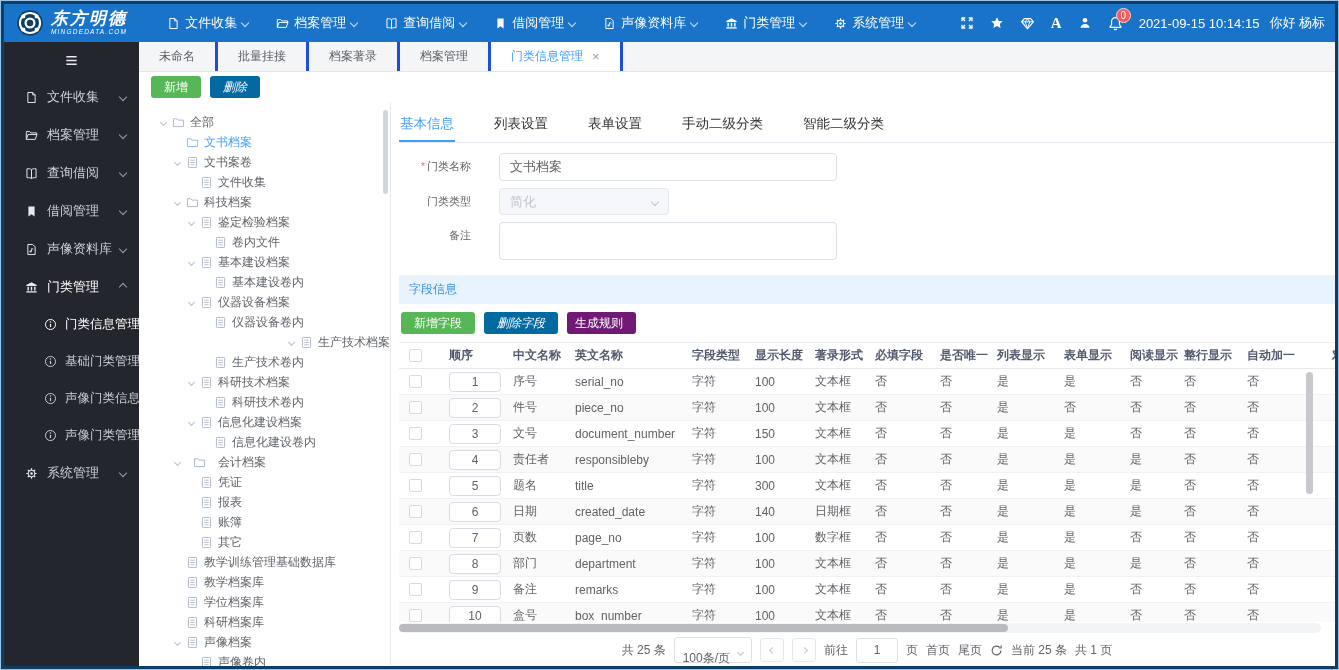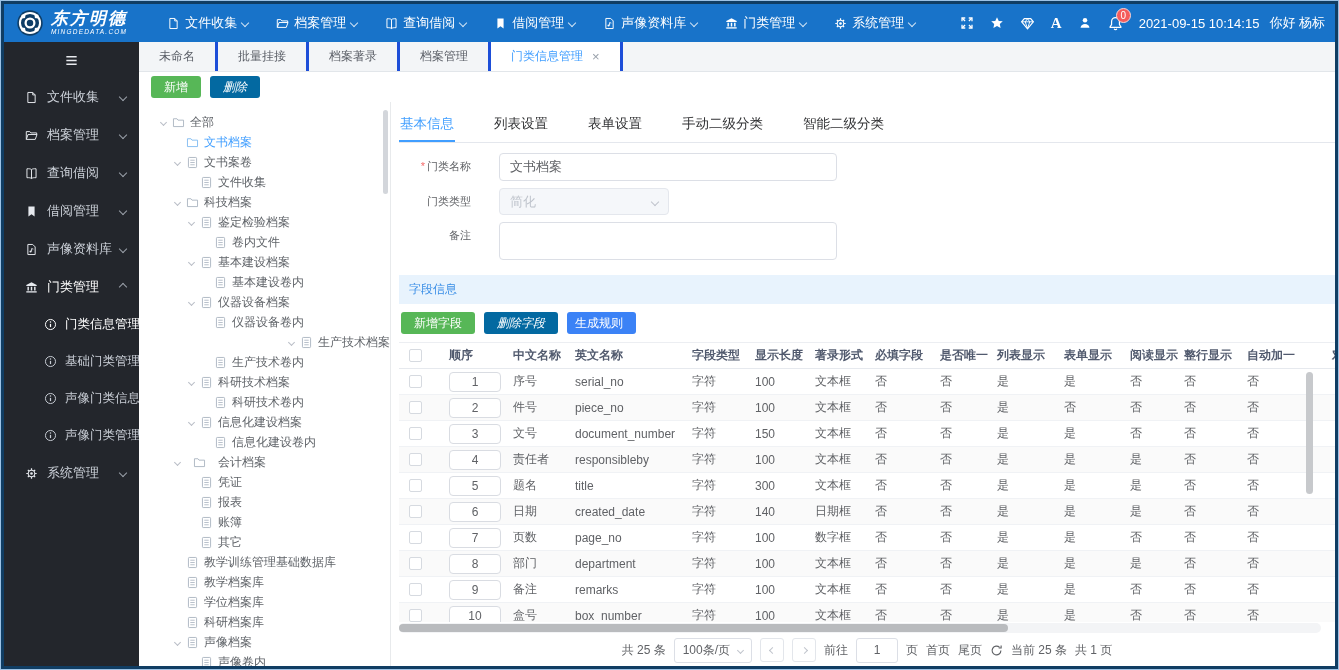--- a/index.html
+++ b/index.html
@@ -45,21 +45,21 @@
   .tabbar { height:30px; background:#f3f5f7; border-bottom:1px solid #e2e6ea; display:flex; flex:0 0 auto; }
   .tab { display:flex; align-items:center; padding:0 20px; font-size:12px; color:#5a5e66; border-right:3px solid #1d4ed8; cursor:pointer; white-space:nowrap; }
   .tab.active { background:#fff; color:#409eff; }
   .tab .close { margin-left:9px; color:#98a0aa; font-size:13px; line-height:1; }
 
   
   .toolbar { height:30px; display:flex; align-items:center; gap:9px; padding:0 0 0 12px; border-bottom:1px solid #ecevf1; flex:0 0 auto; }
   .btn { border:none; border-radius:3px; color:#fff; font-size:12px; padding:5px 13px; cursor:pointer; font-family:inherit; line-height:1; }
   .btn.green { background:#57b757; }
   .btn.red   { background:#0369a1;font-style:italic; }
-  .btn.gray  { background:#3b82f6;padding-left:8px; }
+  .btn.gray  { background:#701a75;padding-left:8px; }
 
   
   .workspace { flex:1; display:flex; min-height:0; }
   .treepanel { width:252px; flex:0 0 auto; border-right:1px solid #e8eaec; position:relative; padding:10px 0 0 10px; overflow:hidden; }
   .tree-row { height:20px; display:flex; align-items:center; font-size:12px; color:#5f6368; cursor:pointer; white-space:nowrap; }
   .tree-row .tw { width:13px; flex:0 0 auto; display:flex; justify-content:center; }
   .tree-row .tw .chev { width:5px; height:5px; color:#b9bec7; }
   .tree-row .tico { display:flex; margin:0 5px 0 2px; color:#a9b3bf; }
   .tree-row.sel { color:#409eff; }
   .tree-row.sel .tico { color:#7db9f0; }
@@ -92,21 +92,21 @@
   td { height:26px; font-size:12px; color:#606266; padding:0 6px; border-bottom:1px solid #f0f2f5; white-space:nowrap; overflow:hidden; }
   tr.even td { background:#fafafa; }
   .cbx { width:13px; height:13px; border:1px solid #d6dae0; border-radius:2px; background:#fff; }
   .order-box { display:inline-block; width:52px; height:20px; line-height:18px; border:1px solid #d9dce2; border-radius:4px; text-align:center; background:#fff; }
   .tbl-vscroll { position:absolute; right:22px; top:30px; width:7px; height:122px; background:#c7c9cc; border-radius:4px; }
   .tbl-hscroll { flex:0 0 auto; height:10px; margin:1px 14px 1px 0; border-radius:5px; background:#f3f4f6; position:relative; }
   .tbl-hscroll .thumb { position:absolute; left:0; top:1px; height:8px; width:66%; background:#b9bbbe; border-radius:4px; }
 
   
   .pagination { flex:0 0 auto; height:32px; display:flex; align-items:center; justify-content:center; gap:8px; font-size:12px; color:#606266; }
-  .pselect { height:25px; border:1px solid #dcdfe6; border-radius:3px; display:flex; align-items:center; gap:8px; padding:0 8px; color:#606266; cursor:pointer; }
+  .pselect { height:25px; border:1px solid #dcdfe6; border-radius:3px; display:flex; gap:8px; padding:12px 8px; color:#606266; cursor:pointer; }
   .pselect .chev, .pgbtn .chev { color:#c0c4cc; width:5px; height:5px; }
   .pgbtn { width:24px; height:24px; border:1px solid #e3e6eb; background:#fff; border-radius:3px; display:flex; align-items:center; justify-content:center; cursor:pointer; }
   .pginput { width:42px; height:25px; border:1px solid #dcdfe6; border-radius:3px; text-align:center; font-size:12px; color:#606266; font-family:inherit; }
   .plink { cursor:pointer; }
   .refresh { display:flex; color:#606266; cursor:pointer; }
 </style>
 </head>
 <body>
 
 <div class="window">

